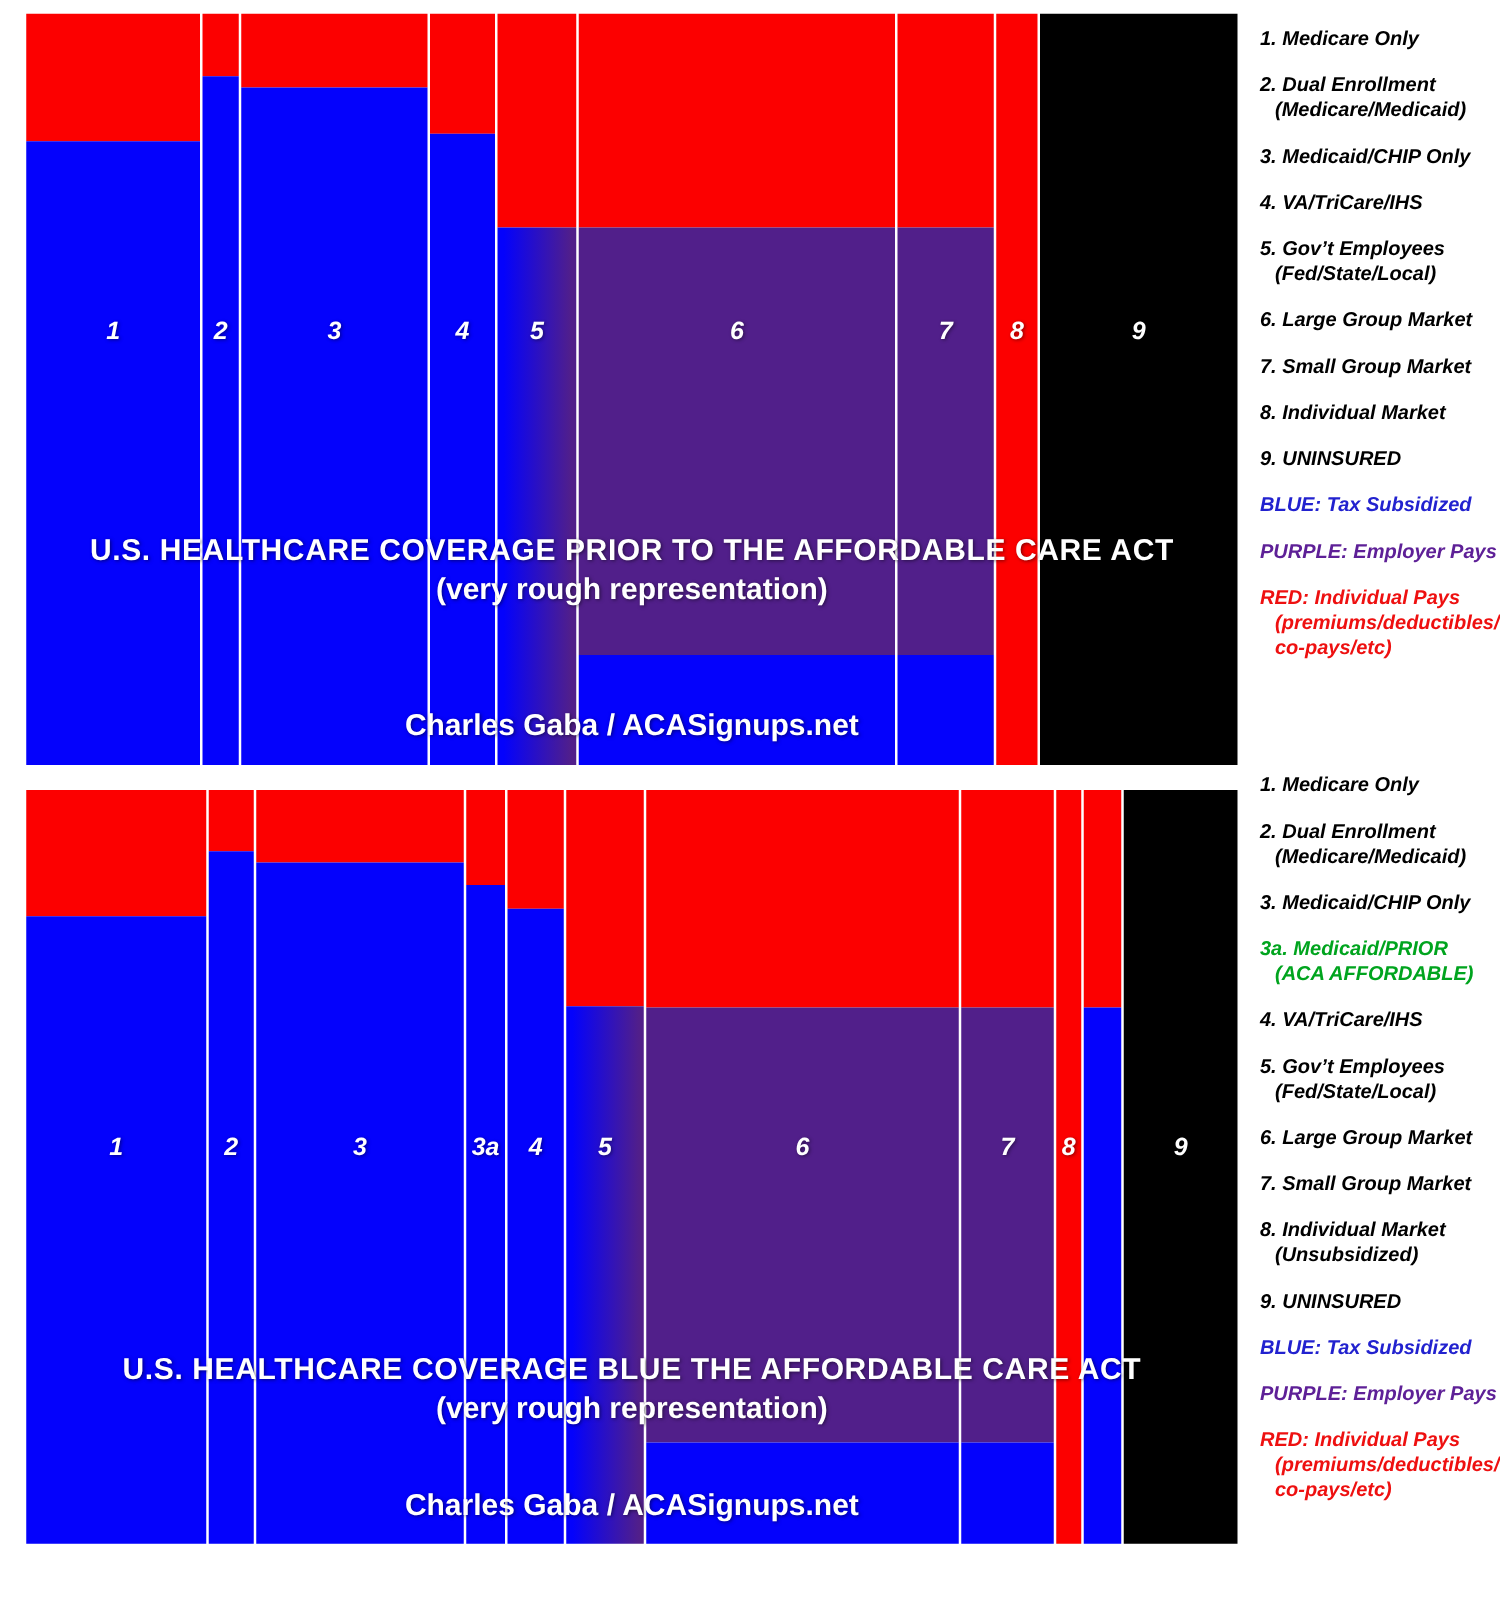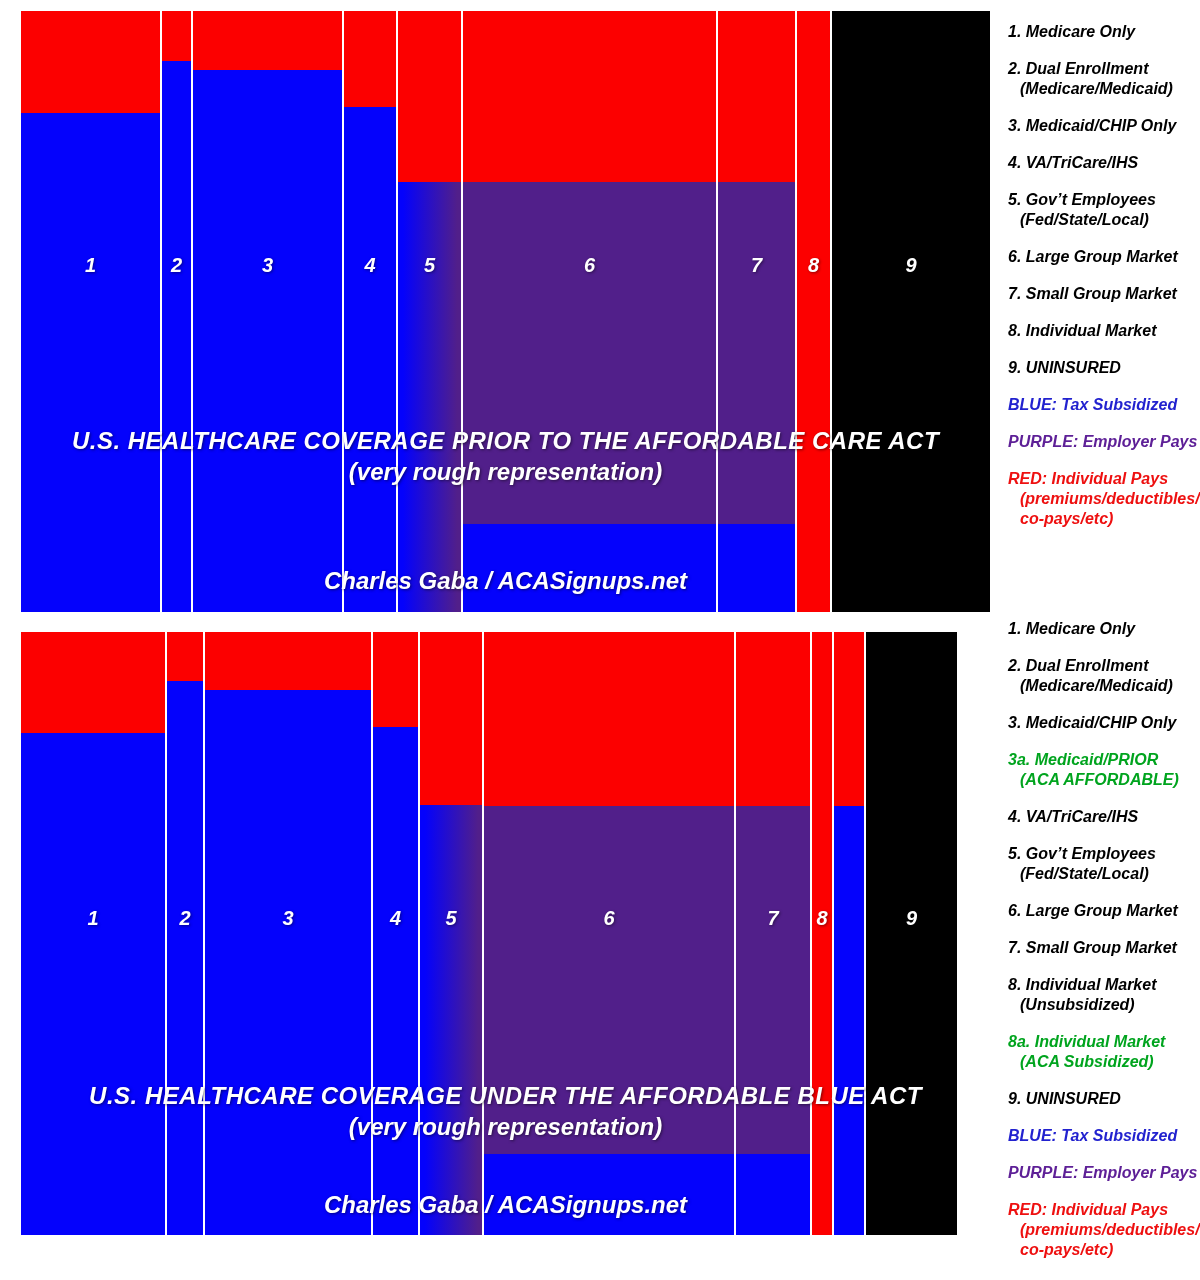--- a/index.html
+++ b/index.html
@@ -23,21 +23,21 @@
   .col-label {
     position: absolute; left: 0; width: 100%;
     text-align: center;
     color: #ffffff; font-weight: bold; font-style: italic;
     font-size: 20px; line-height: 22px;
     text-shadow: 1px 1px 3px rgba(0,0,0,.45);
     pointer-events: none;
   }
 
   .overlay { position: absolute; left: 0; width: 100%; text-align: center; color: #ffffff;
-             font-weight: bold; font-style: italic; pointer-events: none;
+             font-weight: bold; pointer-events: none;
              text-shadow: 1px 1px 3px rgba(0,0,0,.5); }
   .title-block .title    { font-size: 24px; line-height: 31px; letter-spacing: .5px; }
   .title-block .subtitle { font-size: 24px; line-height: 31px; }
   .chart.top    .title-block { top: 414px; }
   .chart.bottom .title-block { top: 448px; }
   .credit { font-size: 24px; }
   .chart.top    .credit { top: 556px; }
   .chart.bottom .credit { top: 559px; }
 
   
@@ -120,20 +120,25 @@
         <div class="col" style="width: 36px;">
           <div class="seg" style="height: 49px; flex: 0 0 auto; background: rgb(252, 0, 0);"></div>
           <div class="seg" style="flex: 1 1 auto; background: rgb(4, 2, 252);"></div>
           <div class="col-label" style="top: 275px;">2</div>
         </div>
         <div class="col" style="width: 166px;">
           <div class="seg" style="height: 58px; flex: 0 0 auto; background: rgb(252, 0, 0);"></div>
           <div class="seg" style="flex: 1 1 auto; background: rgb(4, 2, 252);"></div>
           <div class="col-label" style="top: 275px;">3</div>
         </div>
+        <div class="col" style="width: 31px;">
+          <div class="seg" style="height: 76px; flex: 0 0 auto; background: rgb(252, 0, 0);"></div>
+          <div class="seg" style="flex: 1 1 auto; background: rgb(4, 2, 252);"></div>
+          <div class="col-label" style="top: 275px;">3a</div>
+        </div>
         <div class="col" style="width: 45px;">
           <div class="seg" style="height: 95px; flex: 0 0 auto; background: rgb(252, 0, 0);"></div>
           <div class="seg" style="flex: 1 1 auto; background: rgb(4, 2, 252);"></div>
           <div class="col-label" style="top: 275px;">4</div>
         </div>
         <div class="col" style="width: 62px;">
           <div class="seg" style="height: 173px; flex: 0 0 auto; background: rgb(252, 0, 0);"></div>
           <div class="seg" style="flex: 1 1 auto; background: linear-gradient(90deg, rgb(4, 2, 252) 8%, rgb(81, 31, 138) 94%);"></div>
           <div class="col-label" style="top: 275px;">5</div>
         </div>
@@ -157,21 +162,21 @@
           <div class="seg" style="height: 174px; flex: 0 0 auto; background: rgb(252, 0, 0);"></div>
           <div class="seg" style="flex: 1 1 auto; background: rgb(4, 2, 252);"></div>
           <div class="col-label" style="top: 275px; padding-left: 40px;">8a</div>
         </div>
         <div class="col" style="width: 91px;">
           <div class="seg" style="flex: 1 1 auto; background: rgb(0, 0, 0);"></div>
           <div class="col-label" style="top: 275px;">9</div>
         </div>
       </div>
     <div class="overlay title-block">
-      <div class="title">U.S. HEALTHCARE COVERAGE UNDER THE AFFORDABLE BLUE ACT</div>
+      <div class="title">U.S. HEALTHCARE COVERAGE BLUE THE AFFORDABLE CARE ACT</div>
       <div class="subtitle">(very rough representation)</div>
     </div>
     <div class="overlay credit">Charles Gaba / ACASignups.net</div>
   </section>
 
   <aside class="legend top">
       <div class="legend-item" style="color: rgb(0, 0, 0);">
         <div class="legend-line">1. Medicare Only</div>
       </div>
       <div class="legend-item" style="color: rgb(0, 0, 0);">
@@ -237,24 +242,20 @@
       <div class="legend-item" style="color: rgb(0, 0, 0);">
         <div class="legend-line">6. Large Group Market</div>
       </div>
       <div class="legend-item" style="color: rgb(0, 0, 0);">
         <div class="legend-line">7. Small Group Market</div>
       </div>
       <div class="legend-item" style="color: rgb(0, 0, 0);">
         <div class="legend-line">8. Individual Market</div>
         <div class="legend-line cont">(Unsubsidized)</div>
       </div>
-      <div class="legend-item" style="color: rgb(0, 164, 30);">
-        <div class="legend-line">8a. Individual Market</div>
-        <div class="legend-line cont">(ACA Subsidized)</div>
-      </div>
       <div class="legend-item" style="color: rgb(0, 0, 0);">
         <div class="legend-line">9. UNINSURED</div>
       </div>
       <div class="legend-item key" style="color: rgb(34, 34, 207);">
         <div class="legend-line">BLUE: Tax Subsidized</div>
       </div>
       <div class="legend-item key" style="color: rgb(94, 32, 151);">
         <div class="legend-line">PURPLE: Employer Pays</div>
       </div>
       <div class="legend-item key" style="color: rgb(238, 16, 16);">

